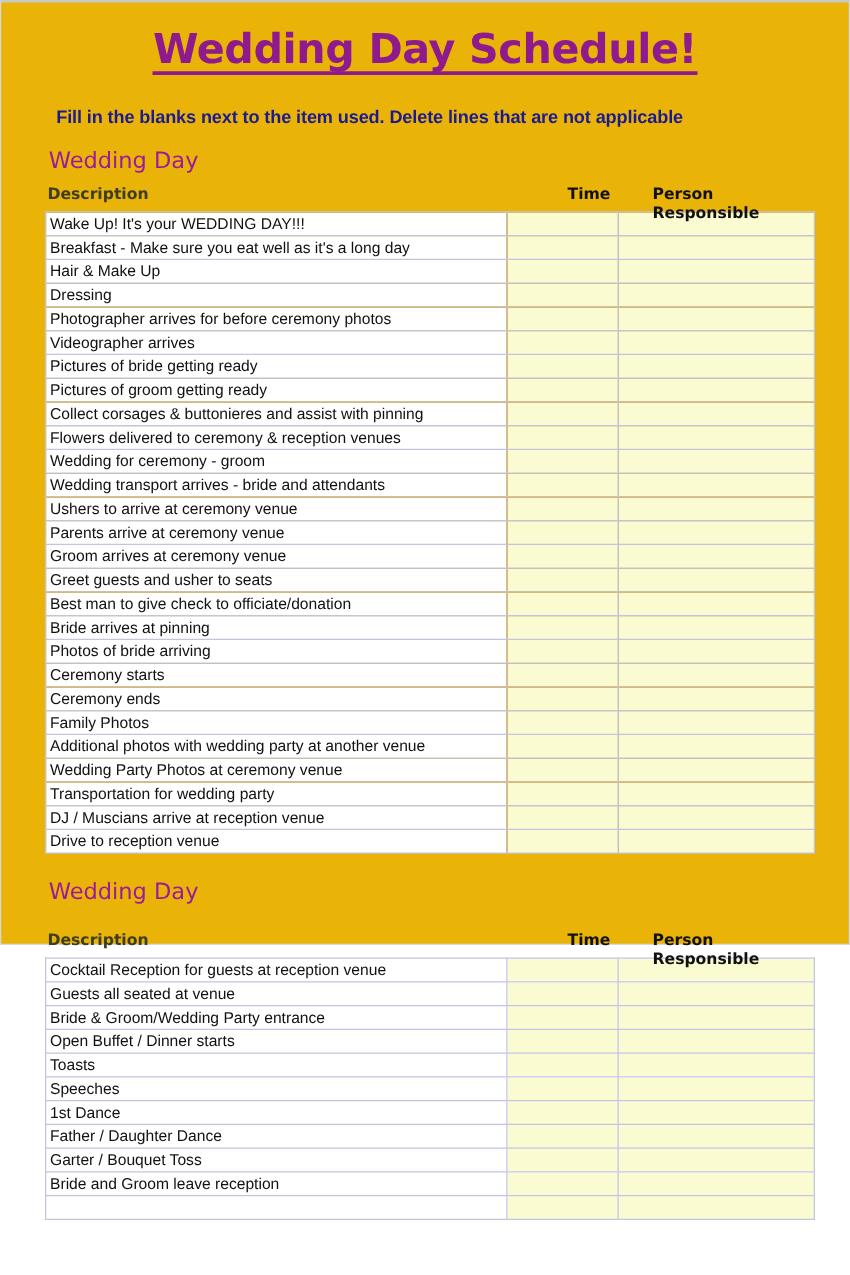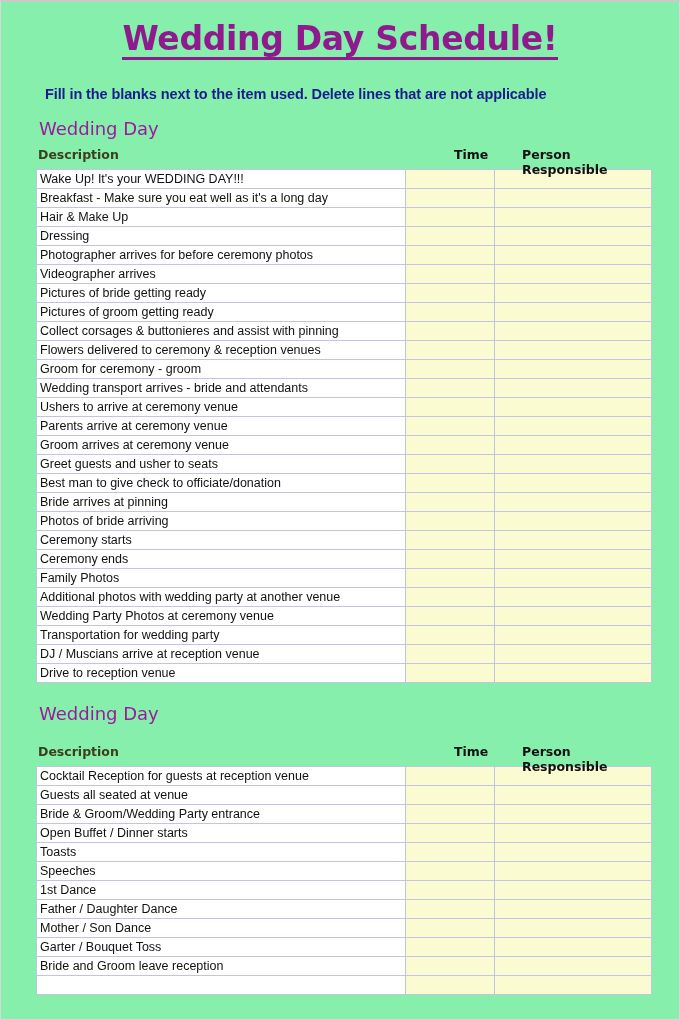--- a/index.html
+++ b/index.html
@@ -11,22 +11,22 @@
   body {
     width: 680px;
     height: 1020px;
     font-family: "Liberation Sans", sans-serif;
     overflow: hidden;
   }
 
   .page {
     position: relative;
     width: 680px;
-    height: 1020px;
-    background: #86efac;
+    height: 756px;
+    background: #eab308;
     box-sizing: border-box;
     border: 1px solid #d8d8d8;
     border-top: 2px solid #c9c9c9;
   }
 
   .page-inner {
     padding: 0 20px;
   }
 
   
@@ -200,21 +200,21 @@
               <td class="col-desc">Collect corsages &amp; buttonieres and assist with pinning</td>
               <td class="col-time"></td>
               <td class="col-person"></td>
             </tr>
             <tr>
               <td class="col-desc">Flowers delivered to ceremony &amp; reception venues</td>
               <td class="col-time"></td>
               <td class="col-person"></td>
             </tr>
             <tr>
-              <td class="col-desc">Groom for ceremony - groom</td>
+              <td class="col-desc">Wedding for ceremony - groom</td>
               <td class="col-time"></td>
               <td class="col-person"></td>
             </tr>
             <tr>
               <td class="col-desc">Wedding transport arrives - bride and attendants</td>
               <td class="col-time"></td>
               <td class="col-person"></td>
             </tr>
             <tr>
               <td class="col-desc">Ushers to arrive at ceremony venue</td>
@@ -340,25 +340,20 @@
               <td class="col-desc">1st Dance</td>
               <td class="col-time"></td>
               <td class="col-person"></td>
             </tr>
             <tr>
               <td class="col-desc">Father / Daughter Dance</td>
               <td class="col-time"></td>
               <td class="col-person"></td>
             </tr>
             <tr>
-              <td class="col-desc">Mother / Son Dance</td>
-              <td class="col-time"></td>
-              <td class="col-person"></td>
-            </tr>
-            <tr>
               <td class="col-desc">Garter / Bouquet Toss</td>
               <td class="col-time"></td>
               <td class="col-person"></td>
             </tr>
             <tr>
               <td class="col-desc">Bride and Groom leave reception</td>
               <td class="col-time"></td>
               <td class="col-person"></td>
             </tr>
             <tr>

